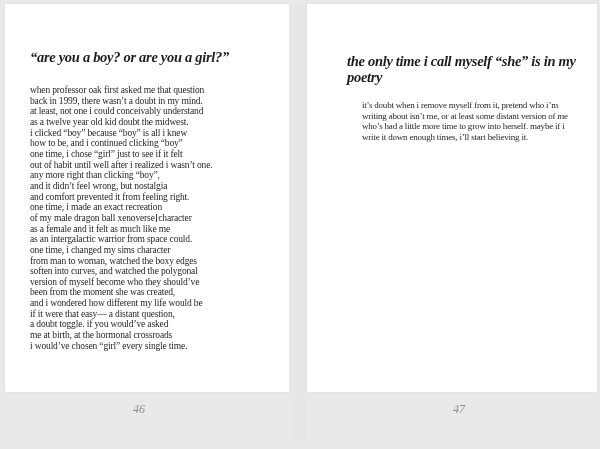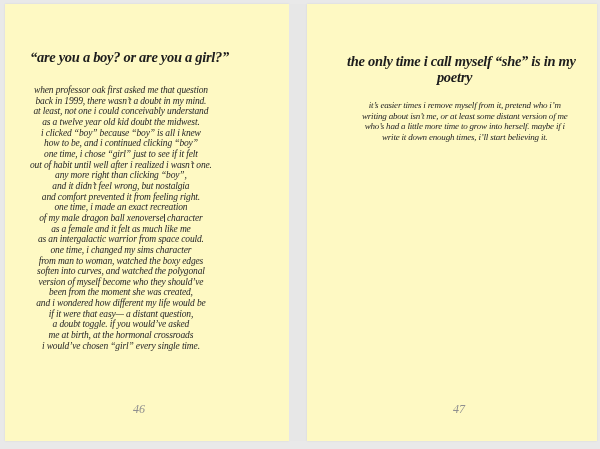--- a/index.html
+++ b/index.html
@@ -6,24 +6,23 @@
   html, body {
     width: 600px; height: 449px;
     font-family: "Liberation Serif", "DejaVu Serif", serif;
     overflow: hidden;
   }
   body { background: #e9e9e9; position: relative; }
 
   .page {
     position: absolute;
     top: 4px;
-    height: 437px;
-    background: #fef9c3;
+    height: 388px;
+    background: #ffffff;
     box-shadow: 0 0 2px rgba(0,0,0,0.08);
-    text-align: center;
   }
   .page-left  { left: 5px;   width: 284px; }
   .page-right { left: 307px; width: 290px; }
 
   .gutter {
     position: absolute;
     left: 289px; top: 4px; width: 18px; height: 437px;
     background: #e7e7e7;
   }
 
@@ -40,21 +39,20 @@
   }
   .page-right .poem-title { left: 40px; top: 50px; white-space: normal; width: 215px; }
 
   .poem-body {
     position: absolute;
     left: 25px; top: 81px;
     font-size: 9.5px;
     line-height: 10.65px;
     color: #262626;
     letter-spacing: -0.15px;
-    font-style: italic;
   }
   .poem-line, .prose-line, .title-line { white-space: nowrap; }
 
   .page-right .poem-body {
     left: 55px; top: 96px;
     font-size: 9px;
     line-height: 10.6px;
     letter-spacing: -0.2px;
   }
 
@@ -117,20 +115,20 @@
 
 <div class="gutter"></div>
 
 <div class="page page-right">
   <h1 class="poem-title">
       <div class="title-line">the only time i call myself “she” is in my</div>
       <div class="title-line">poetry</div>
     </h1>
 
   <div class="poem-body">
-      <div class="prose-line">it’s easier times i remove myself from it, pretend who i’m</div>
+      <div class="prose-line">it’s doubt when i remove myself from it, pretend who i’m</div>
       <div class="prose-line">writing about isn’t me, or at least some distant version of me</div>
       <div class="prose-line">who’s had a little more time to grow into herself. maybe if i</div>
       <div class="prose-line">write it down enough times, i’ll start believing it.</div>
     </div>
 
   <div class="folio">47</div>
 </div>
 
 </body></html>

